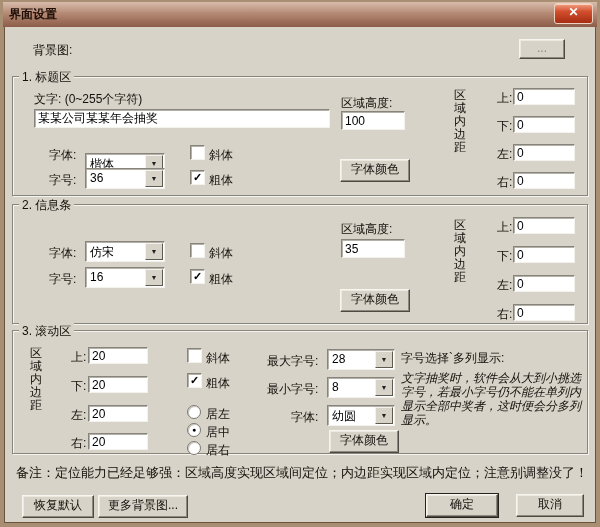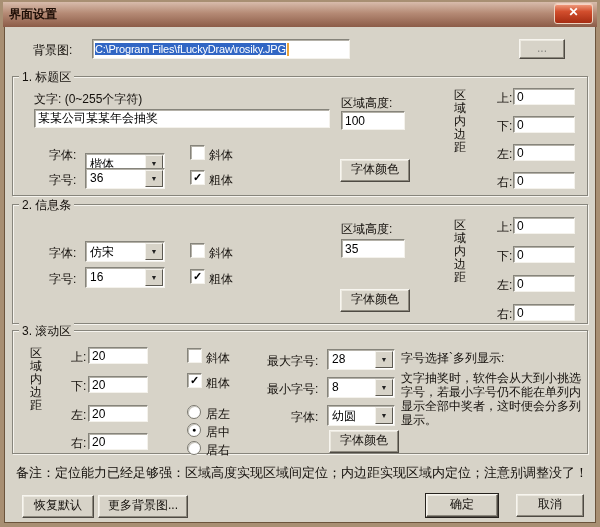--- a/index.html
+++ b/index.html
@@ -61,40 +61,36 @@
     border:1px solid;border-color:#86847b #f4f2ec #f4f2ec #86847b;
     box-shadow:inset 1px 1px 0 #b4b1a8;
     font-size:11px;line-height:12px;text-align:center;font-weight:bold;cursor:pointer;
   }
   .radio{
     position:absolute;width:12px;height:12px;border-radius:50%;background:#fff;
     border:1px solid #7a786f;box-shadow:inset 1px 1px 0 #c9c6bd;
     font-size:7px;line-height:11px;text-align:center;cursor:pointer;
   }
   .note{position:absolute;font-size:13px;white-space:nowrap;color:#14100c;}
-  .hintbody{position:absolute;width:184px;line-height:14px;color:#14100c;}
+  .hintbody{position:absolute;width:184px;line-height:14px;color:#14100c;font-style:italic;}
 </style>
 </head>
 <body>
 
 <div class="win">
   <div class="frame"></div>
 
   <div class="titlebar">
     <span class="title">界面设置</span>
   </div>
   <div class="closebtn">
     <span>✕</span>
   </div>
 
   <span class="lbl" style="left:33px;top:42px">背景图:</span>
-  <div class="tinput pathfield" style="left:92px;top:39px;width:252px;height:18px">
-    <span class="sel">C:\Program Files\fLuckyDraw\rosiky.JPG</span>
-    <span class="caret"></span>
-  </div>
   <div class="btn" style="left:519px;top:39px;width:44px;height:18px;line-height:16px;color:#8a8a85">
     <span>...</span>
   </div>
 
   <div class="group" style="left:12px;top:76px;width:574px;height:118px">
     <span class="legend">1. 标题区</span>
 
     <span class="lbl" style="left:21px;top:14px">文字: (0~255个字符)</span>
     <input class="tinput" style="left: 21px; top: 32px; width: 288px; height: 17px; position: absolute;" value="某某公司某某年会抽奖">
 

